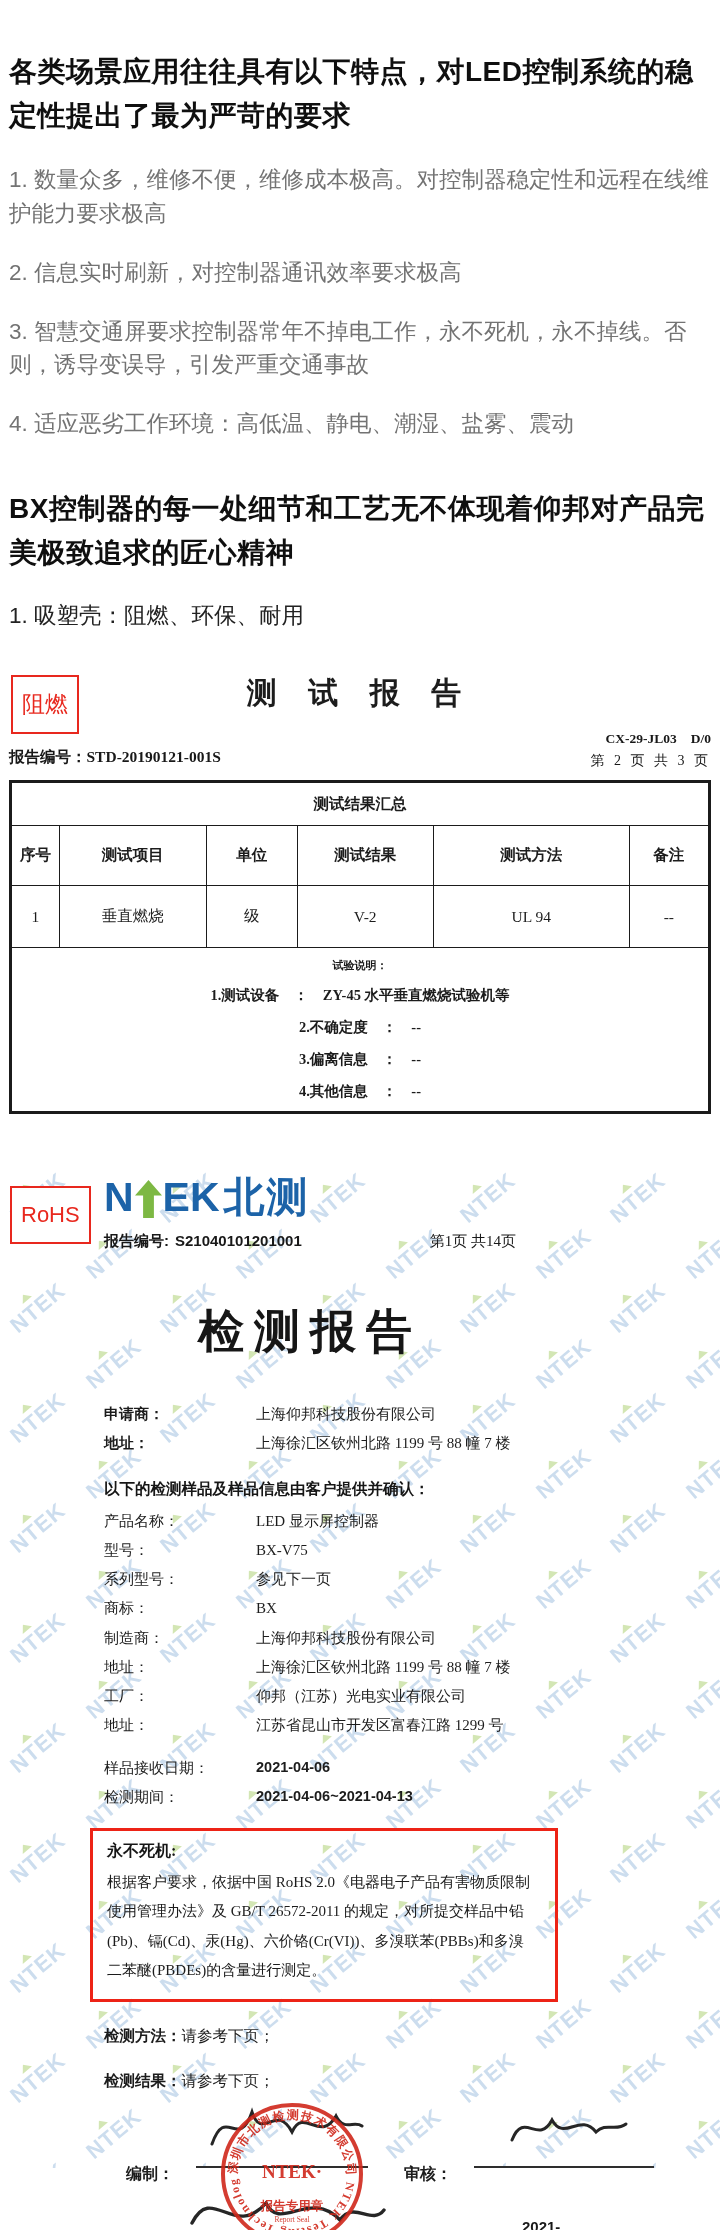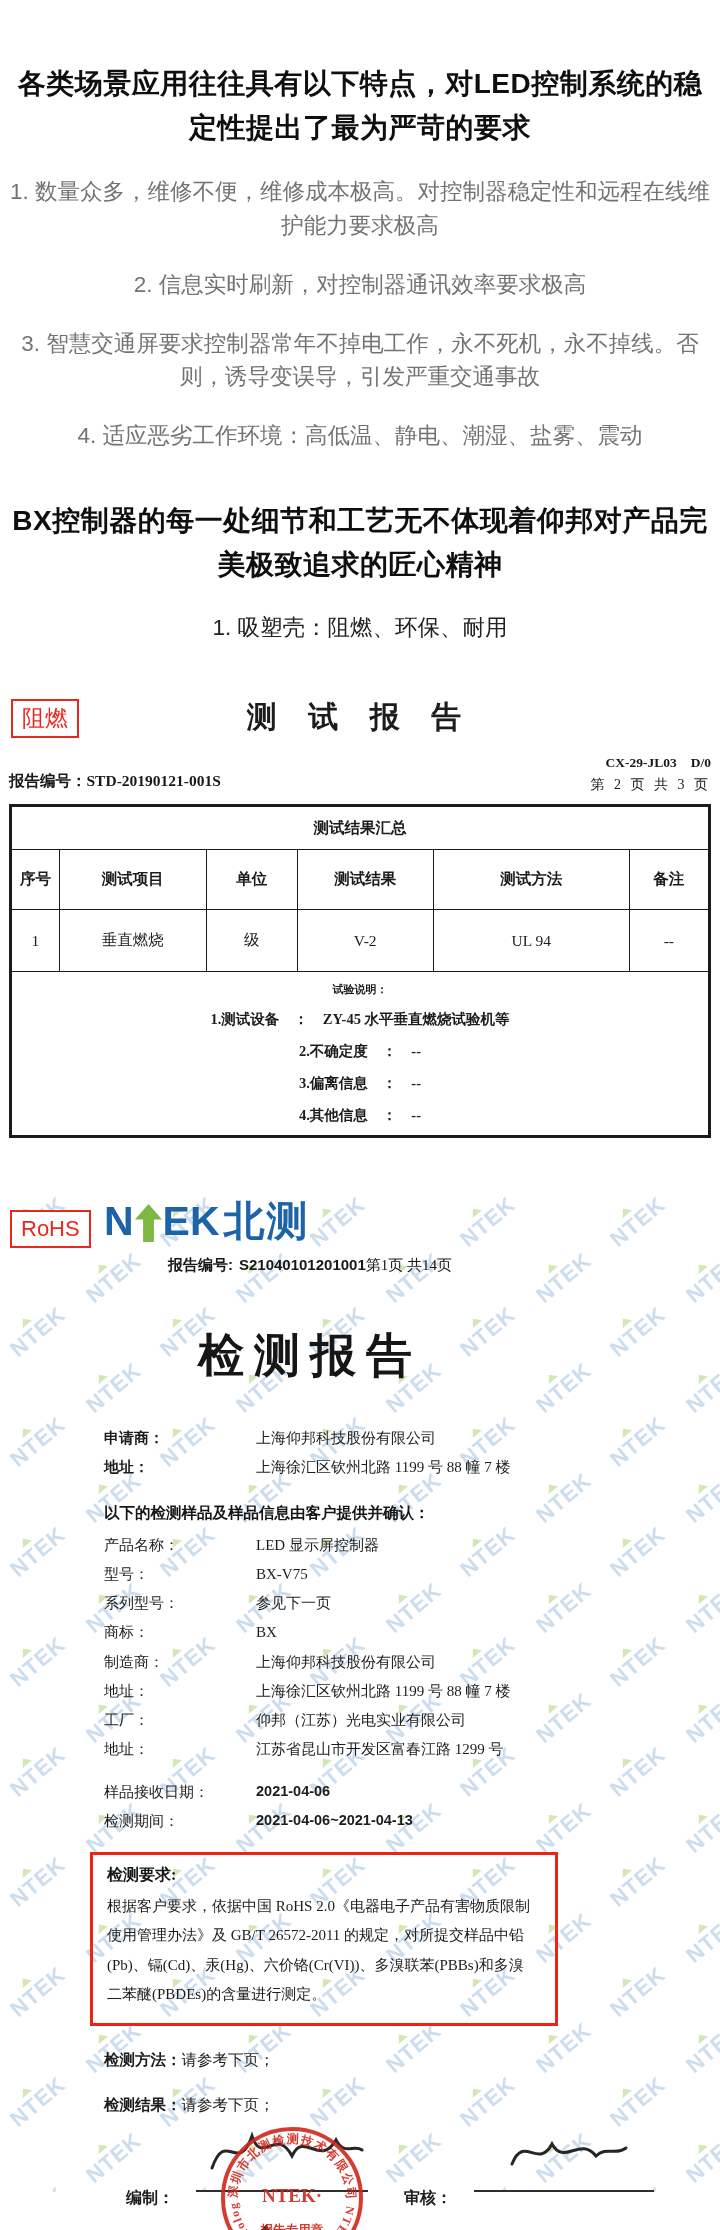--- a/index.html
+++ b/index.html
@@ -6,38 +6,38 @@
   html,body { background:#fff; }
   .page {
     position: relative;
     width: 720px; height: 2230px;
     margin: 0 auto;
     background: #fff;
     overflow: hidden;
     color: #181818;
     font-family: "Liberation Sans", sans-serif;
   }
-  .content { padding: 12px 9px; text-align: center; }
+  .content { padding: 0 9px; }
 
   
   .h1 {
     font-size: 28px; font-weight: 800; line-height: 1.58;
     padding-top: 50px; letter-spacing: .5px; color: #0f0f0f;
   }
   .pt { font-size: 22.5px; line-height: 1.5; margin-top: 25px; color: #737373; }
   .h2 {
     font-size: 28px; font-weight: 800; line-height: 1.58;
     padding-top: 46px; letter-spacing: .5px; color: #0f0f0f;
   }
   .craft-pt { font-size: 22.5px; line-height: 1.5; margin-top: 24px; color: #222; }
 
   
   .badge {
     display: inline-block; color: #e8281e; border: 2px solid #e8281e;
-    background: #fff; font-size: 23px; padding: 2px 9px; line-height: 1.35;
+    background: #fff; font-size: 23px; padding: 12px 9px; line-height: 1.35;
   }
 
   
   .flame-doc { position: relative; margin: 36px 9px 0; font-family: "Liberation Serif", serif; }
   .flame-head { position: relative; height: 50px; }
   .flame-head .badge { position: absolute; left: 2px; top: 6px; }
   .flame-title {
     text-align: center; font-size: 30px; font-weight: 700;
     letter-spacing: 12px; padding-top: 4px; color: #1c1c1c;
   }
@@ -67,21 +67,21 @@
   .rohs-inner { position: relative; z-index: 1; padding: 0 60px 0 104px; }
   .rohs-doc .badge { position: absolute; z-index: 2; left: 10px; top: 14px; font-size: 22px; font-family: "Liberation Sans", sans-serif; }
 
   .ntek-logo { display: flex; align-items: flex-end; margin-top: 58px; height: 46px; }
   .lg-n, .lg-ek, .lg-cn {
     color: #1c63a8; font-weight: 800; font-size: 41px; line-height: 1; letter-spacing: 0px;
   }
   .lg-cn { margin-left: 4px; letter-spacing: 2px; }
   .lg-arrow { display: inline-block; width: 27px; height: 38px; margin: 0 1px; }
 
-  .rohs-meta { display: flex; justify-content: center; align-items: flex-end; margin-top: 14px; }
+  .rohs-meta { display: flex; justify-content: space-between; align-items: flex-end; margin-top: 14px; }
   .rohs-no { font-size: 15px; font-weight: 700; }
   .rohs-no .val { margin-left: 6px; }
   .rohs-page { font-family: "Liberation Serif", serif; font-size: 15px; }
 
   .rohs-title {
     text-align: center; font-family: "Liberation Serif", serif;
     font-size: 46px; font-weight: 700; letter-spacing: 10px;
     margin-top: 50px; color: #161616;
   }
 
@@ -275,21 +275,21 @@
           <span class="lbl">样品接收日期：</span>
             <span class="val">2021-04-06</span>
         </div>
         <div class="row">
           <span class="lbl">检测期间：</span>
             <span class="val">2021-04-06~2021-04-13</span>
         </div>
       </div>
 
       <div class="req-box">
-        <div class="req-title">检测要求:</div>
+        <div class="req-title">永不死机:</div>
         <div class="req-text">根据客户要求，依据中国 RoHS 2.0《电器电子产品有害物质限制使用管理办法》及 GB/T 26572-2011 的规定，对所提交样品中铅(Pb)、镉(Cd)、汞(Hg)、六价铬(Cr(VI))、多溴联苯(PBBs)和多溴二苯醚(PBDEs)的含量进行测定。</div>
       </div>
 
       <div class="rm">
         <span class="lbl">检测方法：</span><span>请参考下页；</span>
       </div>
       <div class="rm">
         <span class="lbl">检测结果：</span><span>请参考下页；</span>
       </div>
 

